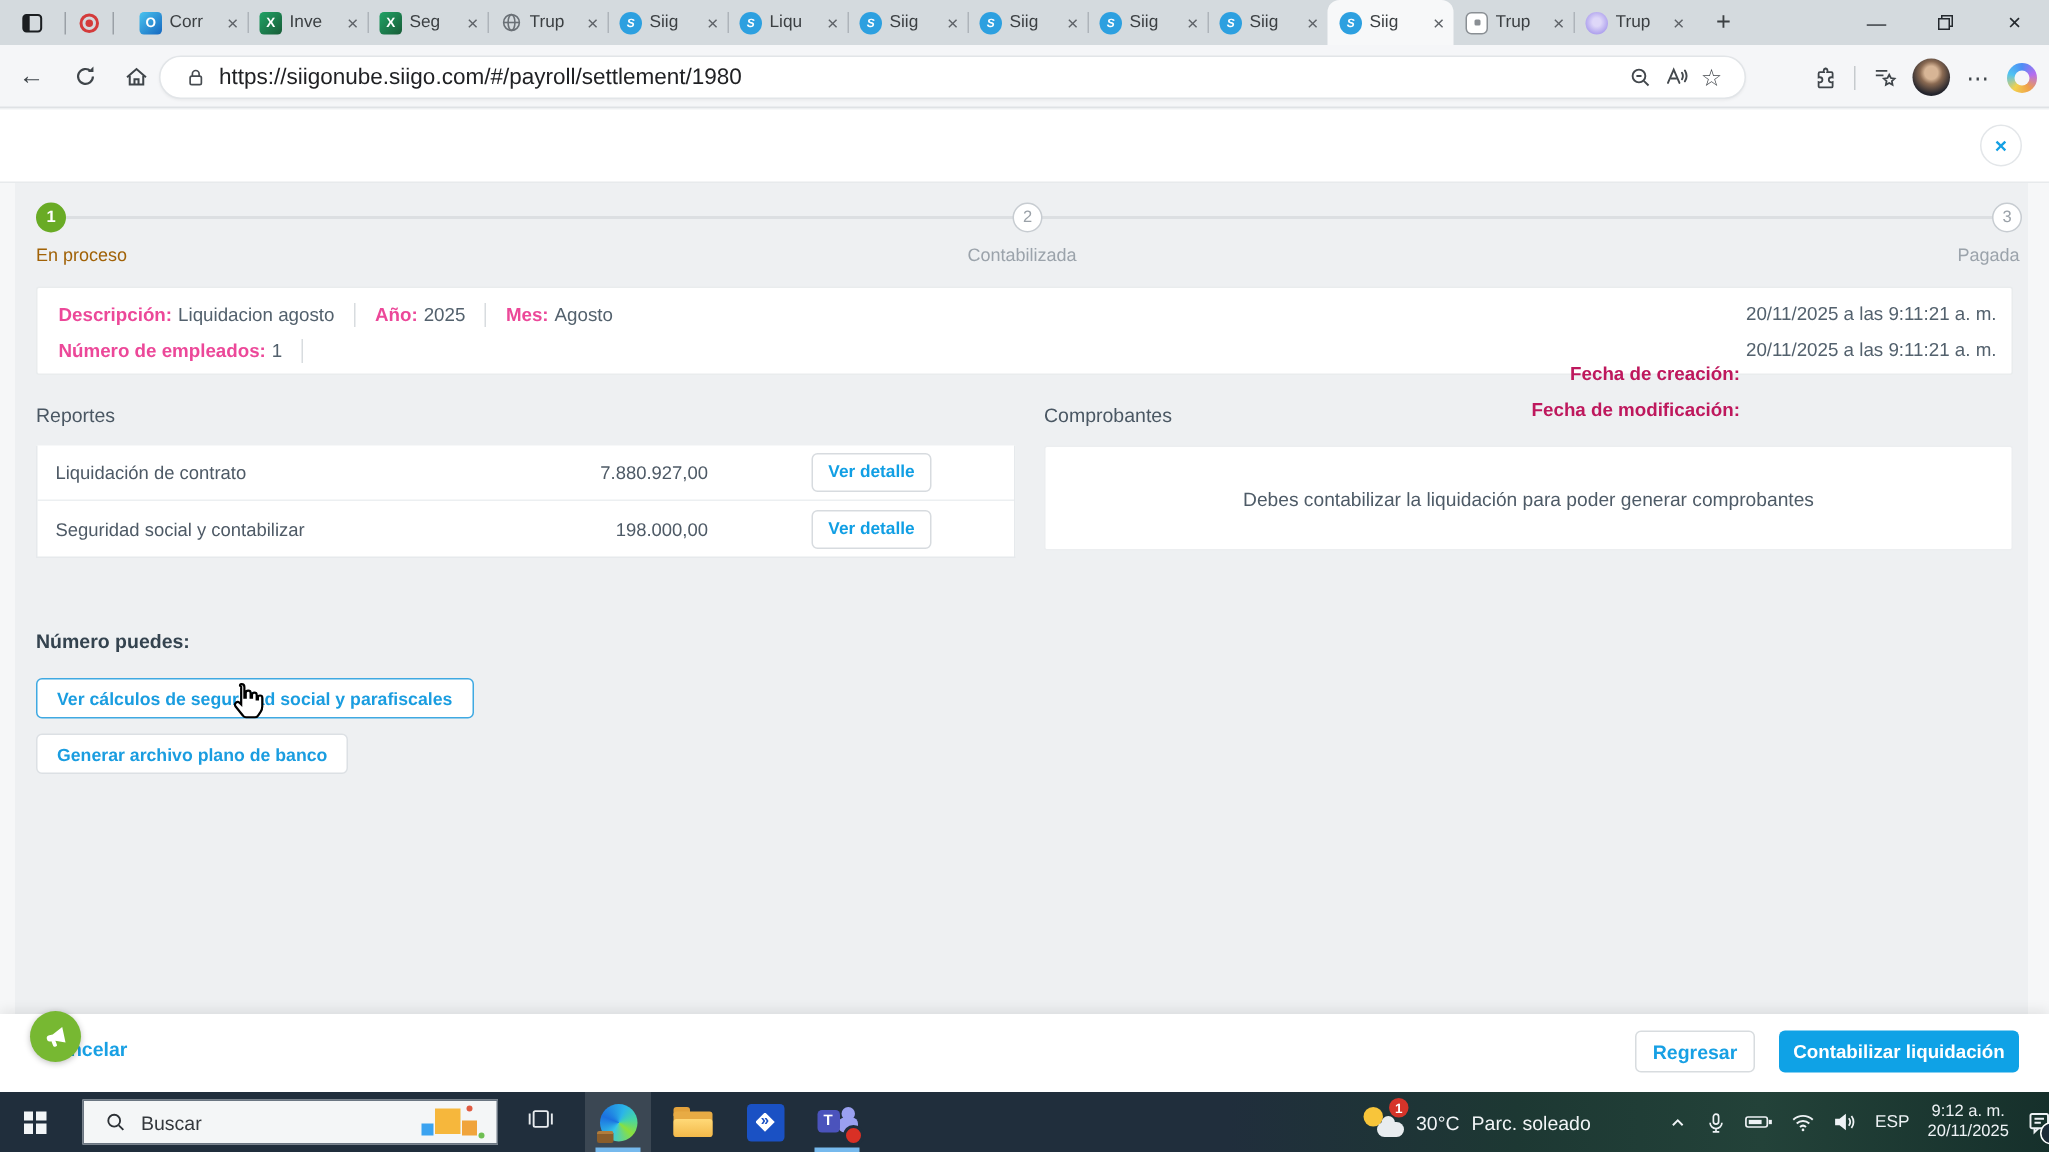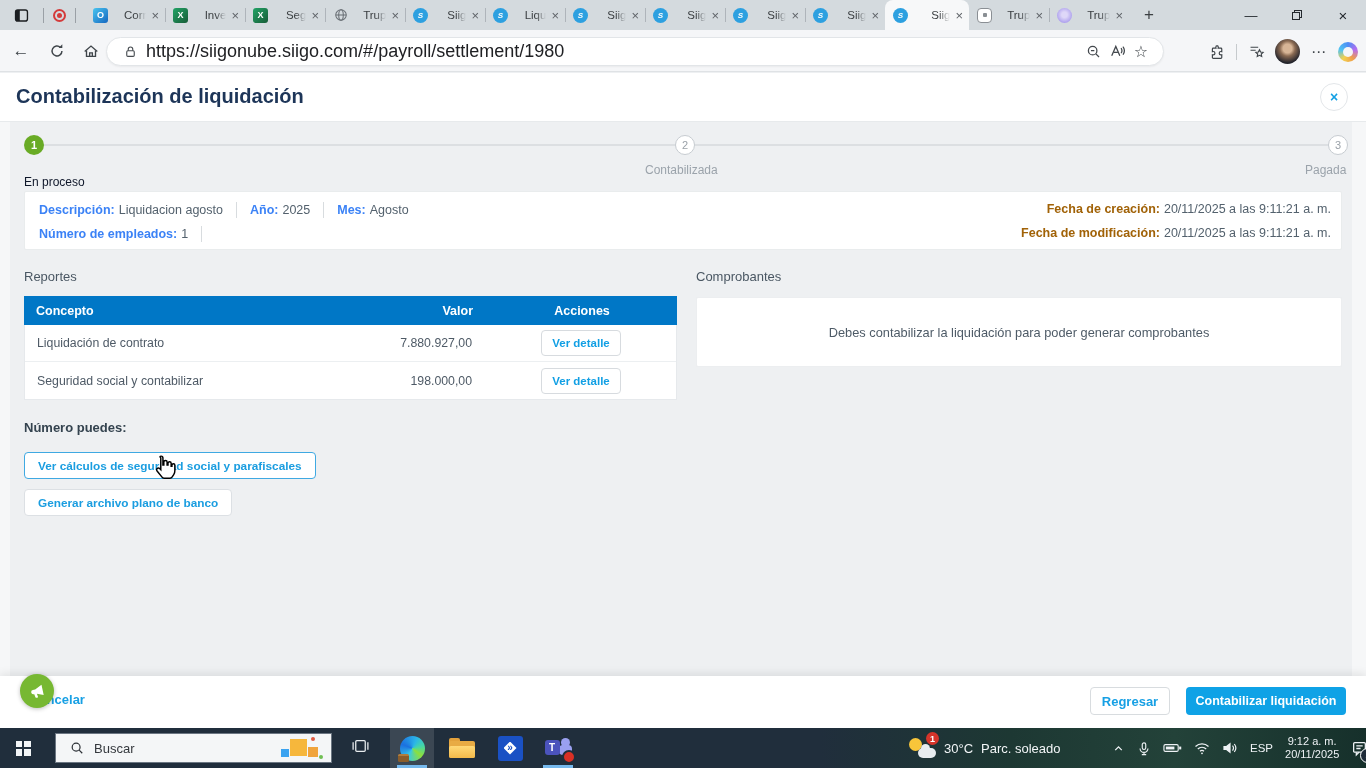--- a/index.html
+++ b/index.html
@@ -12,21 +12,21 @@
   .ws-btn{width:26px;height:22px;margin-left:8px;display:flex;align-items:center;justify-content:center;color:#1b1e21;}
   .ws-btn svg{width:17px;height:17px;}
   .strip-div{width:1px;height:15px;background:#9aa0a6;margin:0 9px;}
   .rec-dot{width:13px;height:13px;border-radius:50%;border:2px solid #d43b3b;position:relative;}
   .rec-dot::after{content:"";position:absolute;inset:2px;border-radius:50%;background:#d43b3b;}
   .tabs{display:flex;height:30px;align-items:stretch;}
   .tab{width:80px;display:flex;align-items:center;gap:5px;padding:0 6px 0 8px;position:relative;}
   .tab:not(.active)+.tab:not(.active)::before{content:"";position:absolute;left:0;top:8px;height:14px;width:1px;background:#aeb4ba;}
   .tab.active{background:#f7f8f9;border-radius:8px 8px 0 0;width:84px;}
   .tab-label{flex:1;font-size:11.5px;color:#3c4043;white-space:nowrap;overflow:hidden;
-             -webkit-mask-image:linear-gradient(90deg,#000 70%,transparent);mask-image:linear-gradient(90deg,#000 70%,transparent);text-align:right;}
+             -webkit-mask-image:linear-gradient(90deg,#000 70%,transparent);mask-image:linear-gradient(90deg,#000 70%,transparent);}
   .tab-close{font-size:13px;color:#5f6368;line-height:1;}
   .fav{width:15px;height:15px;flex:0 0 15px;display:flex;align-items:center;justify-content:center;
        font-size:9px;font-weight:bold;color:#fff;border-radius:3px;}
   .fav-outlook{background:linear-gradient(135deg,#49c4ef,#1567c0);}
   .fav-excel{background:linear-gradient(135deg,#21a366,#185c37);}
   .fav-globe{background:transparent;color:#6a7076;}
   .fav-siigo{border-radius:50%;background:#2da0e0;font-style:italic;font-size:8px;}
   .fav-square{border:1.5px solid #8a8f94;border-radius:4px;background:#fff;position:relative;}
   .fav-square::after{content:"";width:4px;height:4px;background:#8a8f94;border-radius:1px;}
   .fav-purple{border-radius:50%;background:radial-gradient(circle at 50% 45%,#ded7f8 25%,#b0a3ee 70%);}
@@ -34,21 +34,21 @@
   .wincontrols{position:absolute;right:0;top:0;height:30px;display:flex;}
   .winbtn{width:46px;height:30px;display:flex;align-items:center;justify-content:center;color:#24292e;font-size:13px;}
 
   
   .toolbar{position:absolute;top:30px;left:0;right:0;height:42px;background:#f5f6f8;border-bottom:1px solid #dfe2e5;}
   .navbtn{position:absolute;top:8px;width:26px;height:26px;display:flex;align-items:center;justify-content:center;color:#3f454a;}
   .navbtn svg{width:18px;height:18px;}
   .urlbar{position:absolute;left:106px;top:7px;width:1058px;height:29px;background:#fff;border:1px solid #e2e5e8;
           border-radius:15px;display:flex;align-items:center;padding:0 10px;box-shadow:0 1px 2px rgba(0,0,0,.05);}
   .urlbar svg.lock{width:15px;height:15px;color:#474c51;margin:0 8px 0 6px;}
-  .url-text{font-size:18px;color:#202124;flex:1;}
+  .url-text{font-size:15px;color:#202124;flex:1;}
   .pill-icon{width:24px;height:24px;display:flex;align-items:center;justify-content:center;color:#43484d;}
   .pill-icon svg{width:17px;height:17px;}
   .glyph-star{font-size:16px;color:#43484d;}
   .tb-right{position:absolute;right:8px;top:7px;height:29px;display:flex;align-items:center;gap:6px;}
   .tb-ic{width:26px;height:26px;display:flex;align-items:center;justify-content:center;color:#3f454a;}
   .tb-ic svg{width:17px;height:17px;}
   .tb-div{width:1px;height:16px;background:#c6cacd;}
   .avatar{width:25px;height:25px;border-radius:50%;background:radial-gradient(circle at 50% 38%,#d7b596 22%,#8a6a52 38%,#23242c 72%);}
   .more-dots{font-size:15px;color:#3f454a;letter-spacing:1px;}
   .copilot{width:20px;height:20px;border-radius:50%;background:conic-gradient(#4e8df5,#b56df0,#ef9f4b,#f2d14e,#4fc3f2,#4e8df5);position:relative;}
@@ -62,29 +62,29 @@
   .gutter{position:absolute;top:122px;bottom:40px;width:10px;background:#f6f7f8;}
   .gutter.l{left:0;} .gutter.r{right:0;width:14px;}
 
   
   .step-line{position:absolute;top:144px;left:34px;width:1304px;height:2px;background:#dcdfe2;}
   .step-circle{position:absolute;top:135px;width:20px;height:20px;border-radius:50%;display:flex;align-items:center;justify-content:center;
                font-size:11px;font-weight:bold;}
   .step-circle.done{background:#69ab25;color:#fff;}
   .step-circle.todo{background:#fff;border:1px solid #c7ccd1;color:#9aa1a8;font-weight:normal;}
   .step-label{position:absolute;top:163px;font-size:12px;color:#9ba3ab;}
-  .step-label.current{color:#0f172a;margin-top:12px;}
+  .step-label.current{color:#a16207;}
 
   
   .info-card{position:absolute;left:24px;right:24px;top:191px;height:59px;background:#fff;border:1px solid #e9eced;border-radius:2px;}
   .info-row{position:absolute;left:14px;display:flex;align-items:center;font-size:12.5px;color:#53616d;}
-  .info-row b{color:#3b82f6;margin-right:4px;}
+  .info-row b{color:#ec4899;margin-right:4px;}
   .info-sep{width:1px;height:16px;background:#d8dcdf;margin:0 13px;}
   .info-right{position:absolute;right:10px;display:flex;font-size:12.5px;color:#53616d;}
-  .info-right b{color:#a16207;margin-right:4px;}
+  .info-right b{color:#be185d;margin-right:4px;margin-top:40px;}
 
   .section-label{position:absolute;top:269px;font-size:13px;color:#4a5763;}
 
   
   .rep-table{position:absolute;left:24px;top:297px;width:653px;background:#fff;border:1px solid #e6e9ec;border-top:none;}
   .rep-head{display:flex;height:29px;background:#0077c6;color:#fff;font-size:12.5px;font-weight:bold;align-items:center;margin:-1px -1px 0;}
   .rep-row{display:flex;height:37px;align-items:center;font-size:12.3px;color:#4e5a66;border-bottom:1px solid #eceff1;}
   .rep-row:last-child{border-bottom:none;}
   .c-concepto{flex:1;padding-left:12px;}
   .c-valor{width:180px;text-align:right;padding-right:14px;}
@@ -319,21 +319,20 @@
           <path d="m13.5 8 1.3 2.6 2.9.4-2.1 2 .5 2.9-2.6-1.4-2.6 1.4.5-2.9-2.1-2 2.9-.4z"></path>
         </svg>
       </span>
       <span class="avatar"></span>
       <span class="tb-ic more-dots">⋯</span>
       <span class="copilot"></span>
     </div>
   </div>
 
   <div class="page-header">
-    <div class="page-title">Contabilización de liquidación</div>
     <div class="page-close">×</div>
   </div>
 
   <div class="gutter l"></div>
   <div class="gutter r"></div>
 
   <div class="step-line"></div>
   <div class="step-circle done" style="left:24px;">1</div>
   <div class="step-circle todo" style="left:675px;">2</div>
   <div class="step-circle todo" style="left:1328px;">3</div>
@@ -362,25 +361,20 @@
       <span>20/11/2025 a las 9:11:21 a. m.</span>
     </div>
     <div class="info-right" style="top:34px;">
       <b>Fecha de modificación:</b>
       <span>20/11/2025 a las 9:11:21 a. m.</span>
     </div>
   </div>
 
   <div class="section-label" style="left:24px;">Reportes</div>
   <div class="rep-table">
-    <div class="rep-head">
-      <span class="c-concepto">Concepto</span>
-      <span class="c-valor">Valor</span>
-      <span class="c-acciones">Acciones</span>
-    </div>
     <div class="rep-row">
       <span class="c-concepto">Liquidación de contrato</span>
       <span class="c-valor">7.880.927,00</span>
       <span class="c-acciones">
         <span class="btn-detalle">Ver detalle</span>
       </span>
     </div>
     <div class="rep-row">
       <span class="c-concepto">Seguridad social y contabilizar</span>
       <span class="c-valor">198.000,00</span>

